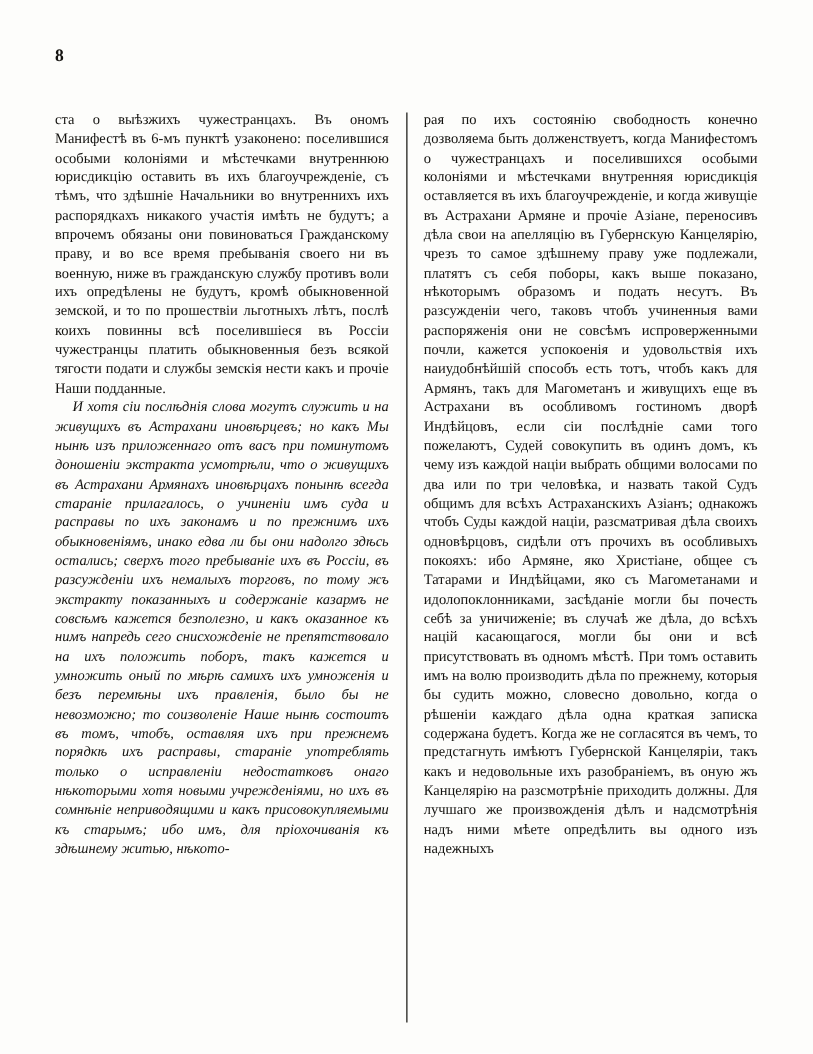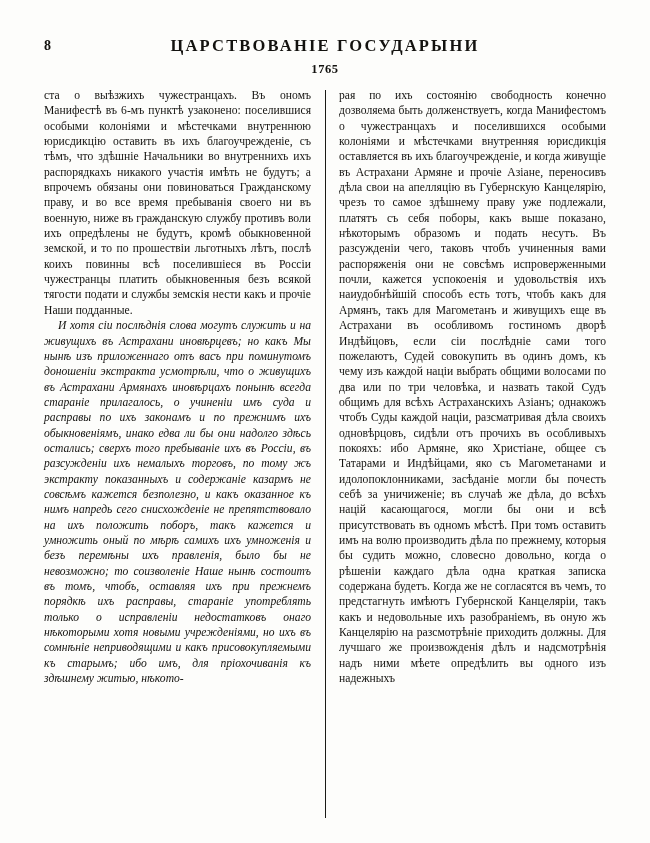--- a/index.html
+++ b/index.html
@@ -82,22 +82,20 @@
     margin-top: 0;
     font-style: italic;
   }
 </style>
 </head>
 <body>
 
 <div class="page">
 
   <div class="folio">8</div>
-  <div class="running-head">ЦАРСТВОВАНIЕ ГОСУДАРЫНИ</div>
-  <div class="year">1765</div>
 
   <div class="rule"></div>
 
   <div class="columns">
     <div class="col">
       <p>ста о выѣзжихъ чужестранцахъ. Въ ономъ Манифестѣ въ 6-мъ пунктѣ узаконено: поселившися особыми колонiями и мѣстечками внутреннюю юрисдикцiю оставить въ ихъ благоучрежденiе, съ тѣмъ, что здѣшнiе Начальники во внутреннихъ ихъ распорядкахъ никакого участiя имѣть не будутъ; а впрочемъ обязаны они повиноваться Гражданскому праву, и во все время пребыванiя своего ни въ военную, ниже въ гражданскую службу противъ воли ихъ опредѣлены не будутъ, кромѣ обыкновенной земской, и то по прошествiи льготныхъ лѣтъ, послѣ коихъ повинны всѣ поселившiеся въ Россiи чужестранцы платить обыкновенныя безъ всякой тягости подати и службы земскiя нести какъ и прочiе Наши подданные.</p>
       <p class="indent">И хотя сiи послѣднiя слова могутъ служить и на живущихъ въ Астрахани иновѣрцевъ; но какъ Мы нынѣ изъ приложеннаго отъ васъ при поминутомъ доношенiи экстракта усмотрѣли, что о живущихъ въ Астрахани Армянахъ иновѣрцахъ понынѣ всегда старанiе прилагалось, о учиненiи имъ суда и расправы по ихъ законамъ и по прежнимъ ихъ обыкновенiямъ, инако едва ли бы они надолго здѣсь остались; сверхъ того пребыванiе ихъ въ Россiи, въ разсужденiи ихъ немалыхъ торговъ, по тому жъ экстракту показанныхъ и содержанiе казармъ не совсѣмъ кажется безполезно, и какъ оказанное къ нимъ напредь сего снисхожденiе не препятствовало на ихъ положить поборъ, такъ кажется и умножить оный по мѣрѣ самихъ ихъ умноженiя и безъ перемѣны ихъ правленiя, было бы не невозможно; то соизволенiе Наше нынѣ состоитъ въ томъ, чтобъ, оставляя ихъ при прежнемъ порядкѣ ихъ расправы, старанiе употреблять только о исправленiи недостатковъ онаго нѣкоторыми хотя новыми учрежденiями, но ихъ въ сомнѣнiе неприводящими и какъ присовокупляемыми къ старымъ; ибо имъ, для прiохочиванiя къ здѣшнему житью, нѣкото-</p>
     </div>
     <div class="col">
       <p>рая по ихъ состоянiю свободность конечно дозволяема быть долженствуетъ, когда Манифестомъ о чужестранцахъ и поселившихся особыми колонiями и мѣстечками внутренняя юрисдикцiя оставляется въ ихъ благоучрежденiе, и когда живущiе въ Астрахани Армяне и прочiе Азiане, переносивъ дѣла свои на апелляцiю въ Губернскую Канцелярiю, чрезъ то самое здѣшнему праву уже подлежали, платятъ съ себя поборы, какъ выше показано, нѣкоторымъ образомъ и подать несутъ. Въ разсужденiи чего, таковъ чтобъ учиненныя вами распоряженiя они не совсѣмъ испроверженными почли, кажется успокоенiя и удовольствiя ихъ наиудобнѣйшiй способъ есть тотъ, чтобъ какъ для Армянъ, такъ для Магометанъ и живущихъ еще въ Астрахани въ особливомъ гостиномъ дворѣ Индѣйцовъ, если сiи послѣднiе сами того пожелаютъ, Судей совокупить въ одинъ домъ, къ чему изъ каждой нацiи выбрать общими волосами по два или по три человѣка, и назвать такой Судъ общимъ для всѣхъ Астраханскихъ Азiанъ; однакожъ чтобъ Суды каждой нацiи, разсматривая дѣла своихъ одновѣрцовъ, сидѣли отъ прочихъ въ особливыхъ покояхъ: ибо Армяне, яко Христiане, общее съ Татарами и Индѣйцами, яко съ Магометанами и идолопоклонниками, засѣданiе могли бы почесть себѣ за уничиженiе; въ случаѣ же дѣла, до всѣхъ нацiй касающагося, могли бы они и всѣ присутствовать въ одномъ мѣстѣ. При томъ оставить имъ на волю производить дѣла по прежнему, которыя бы судить можно, словесно довольно, когда о рѣшенiи каждаго дѣла одна краткая записка содержана будетъ. Когда же не согласятся въ чемъ, то предстагнуть имѣютъ Губернской Канцелярiи, такъ какъ и недовольные ихъ разобранiемъ, въ оную жъ Канцелярiю на разсмотрѣнiе приходить должны. Для лучшаго же произвожденiя дѣлъ и надсмотрѣнiя надъ ними мѣете опредѣлить вы одного изъ надежныхъ</p>

